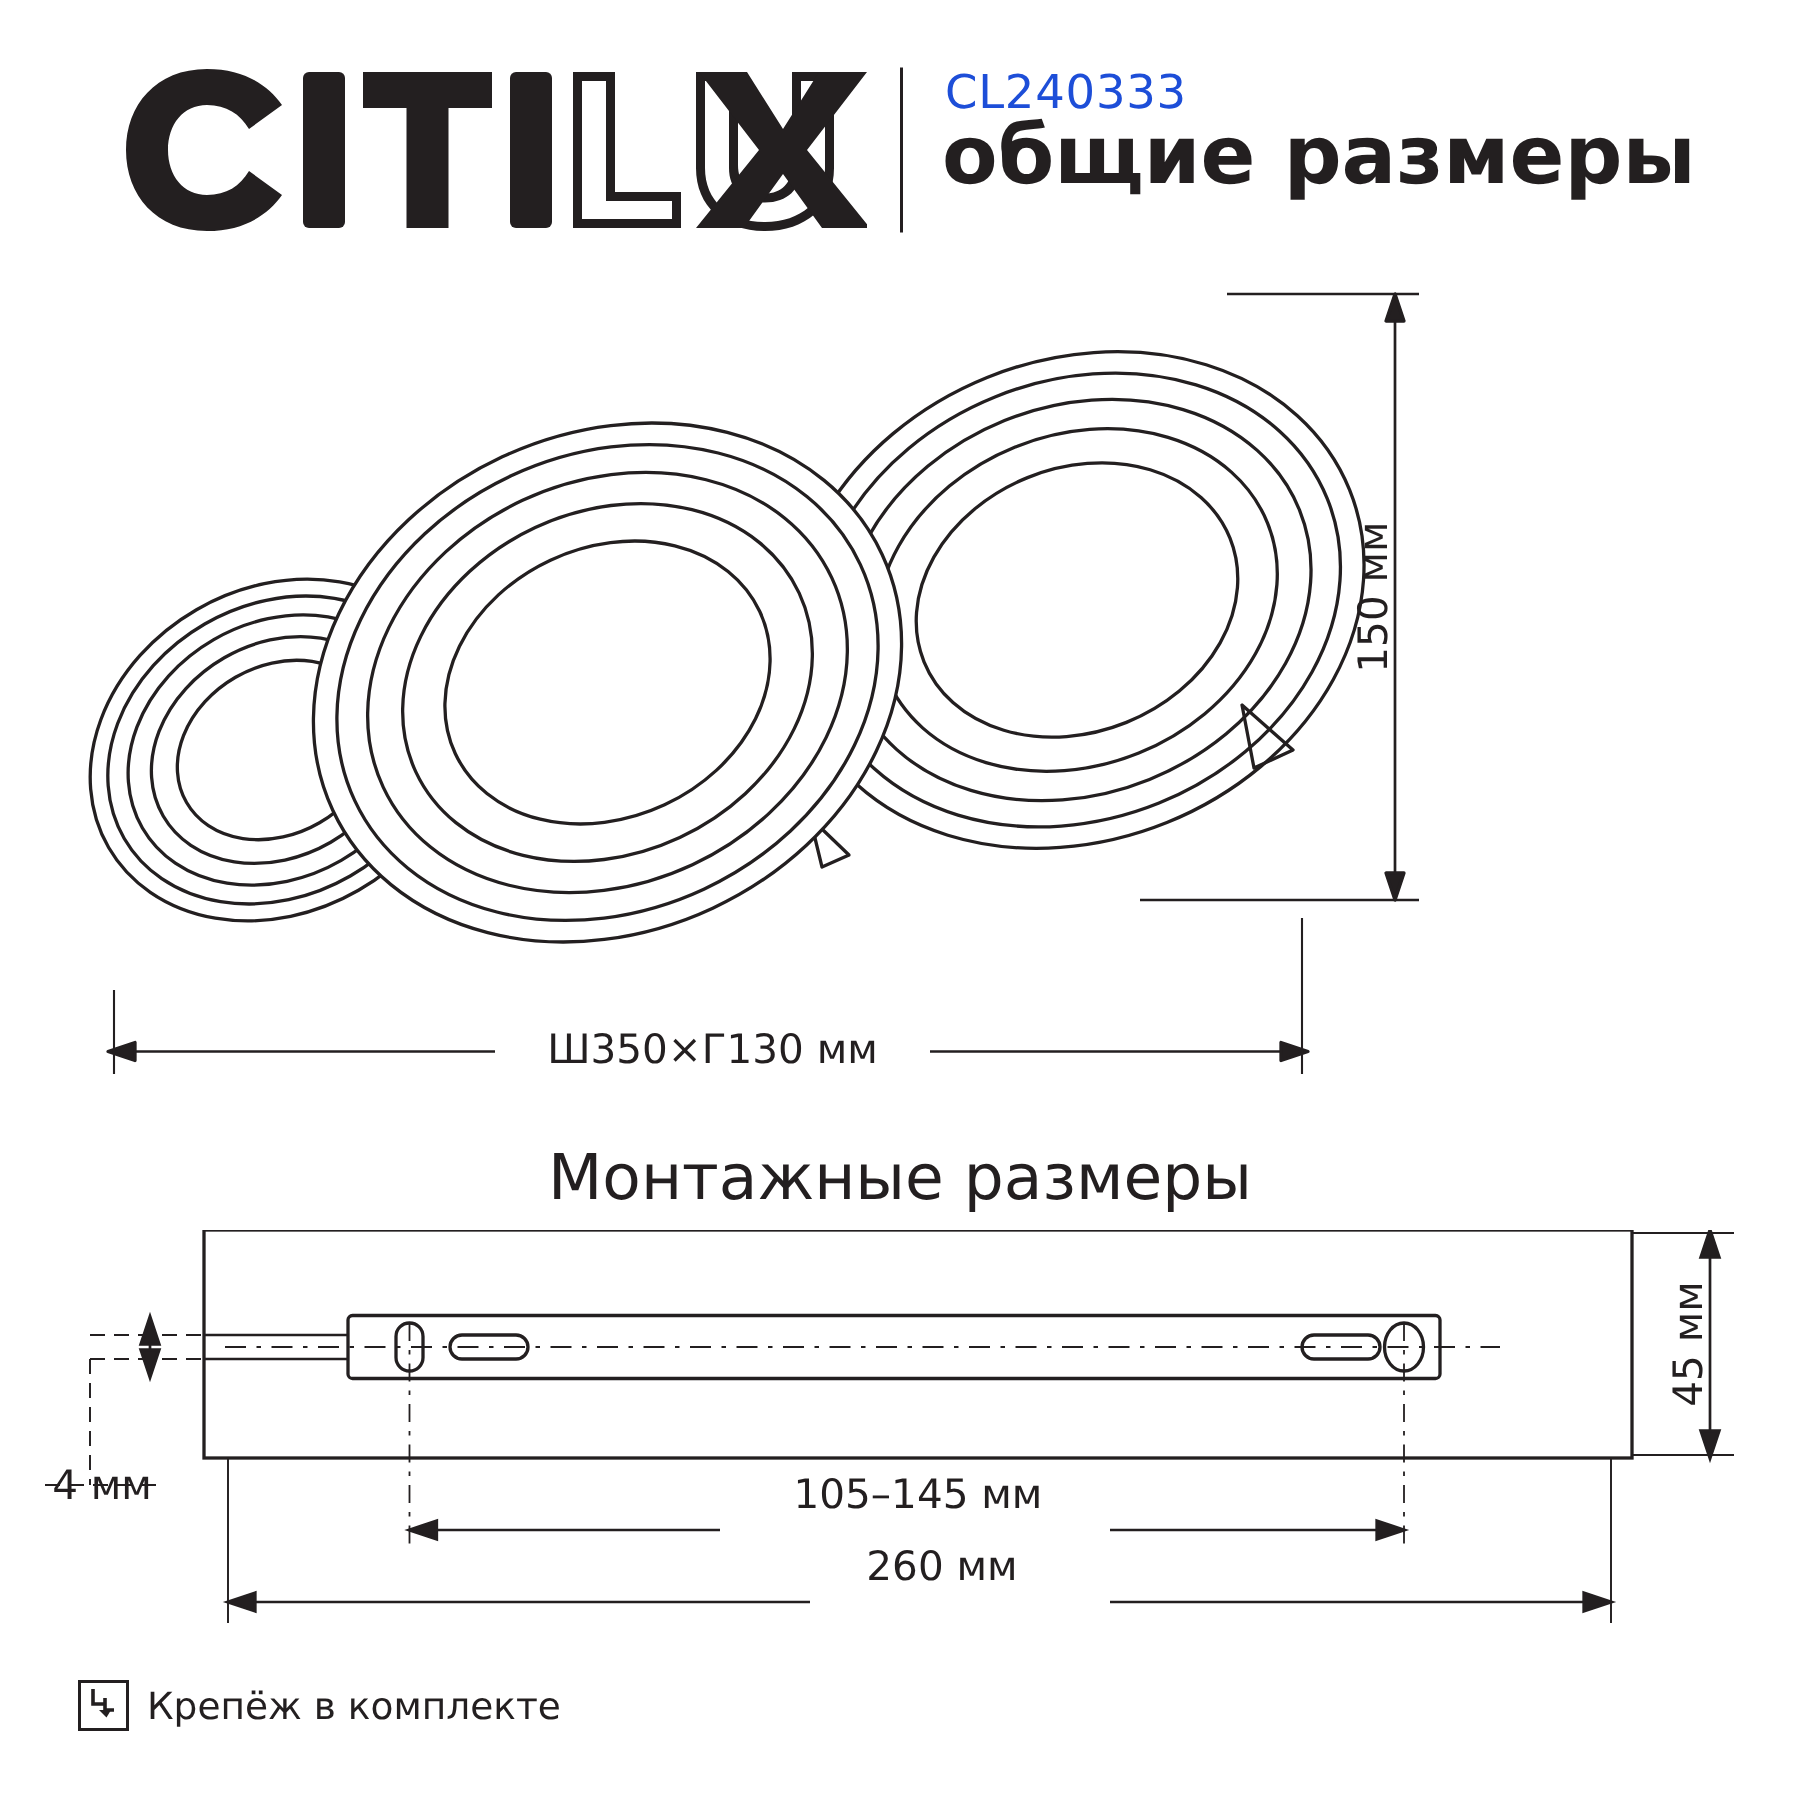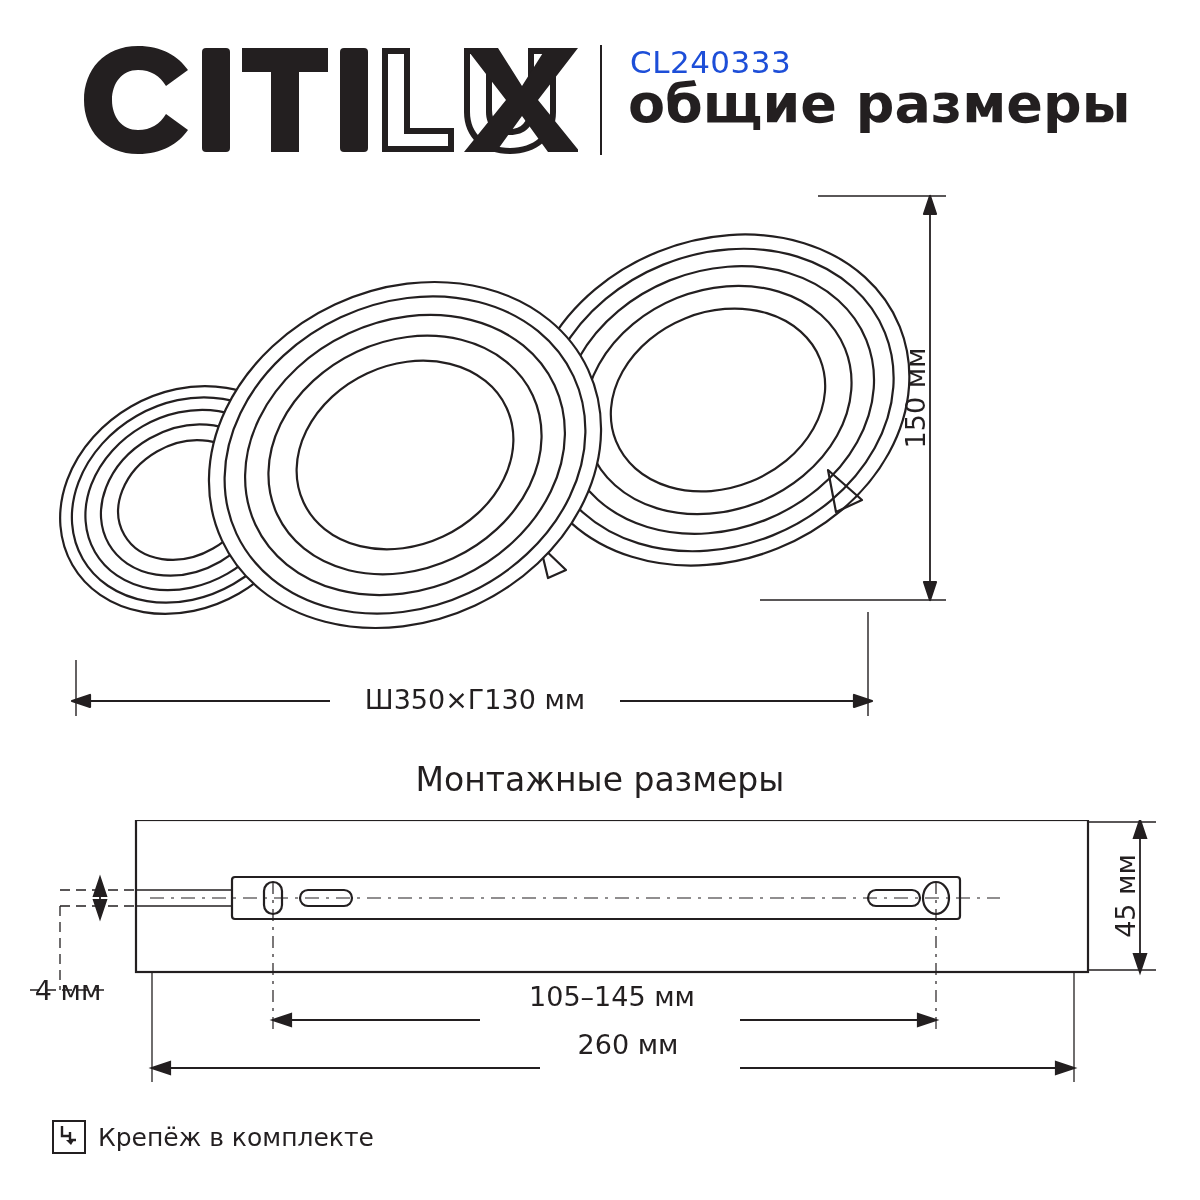--- a/index.html
+++ b/index.html
@@ -68,21 +68,21 @@
   svg text {
     font-family: "DejaVu Sans", sans-serif;
     fill: #231f20;
   }
   .section-title {
     position: absolute;
     left: 0;
     top: 760px;
     width: 1200px;
     text-align: center;
-    font-size: 33px;
+    font-size: 42px;
     color: #231f20;
   }
   
   .footer {
     position: absolute;
     left: 52px;
     top: 1120px;
     display: flex;
     align-items: center;
     gap: 12px;

